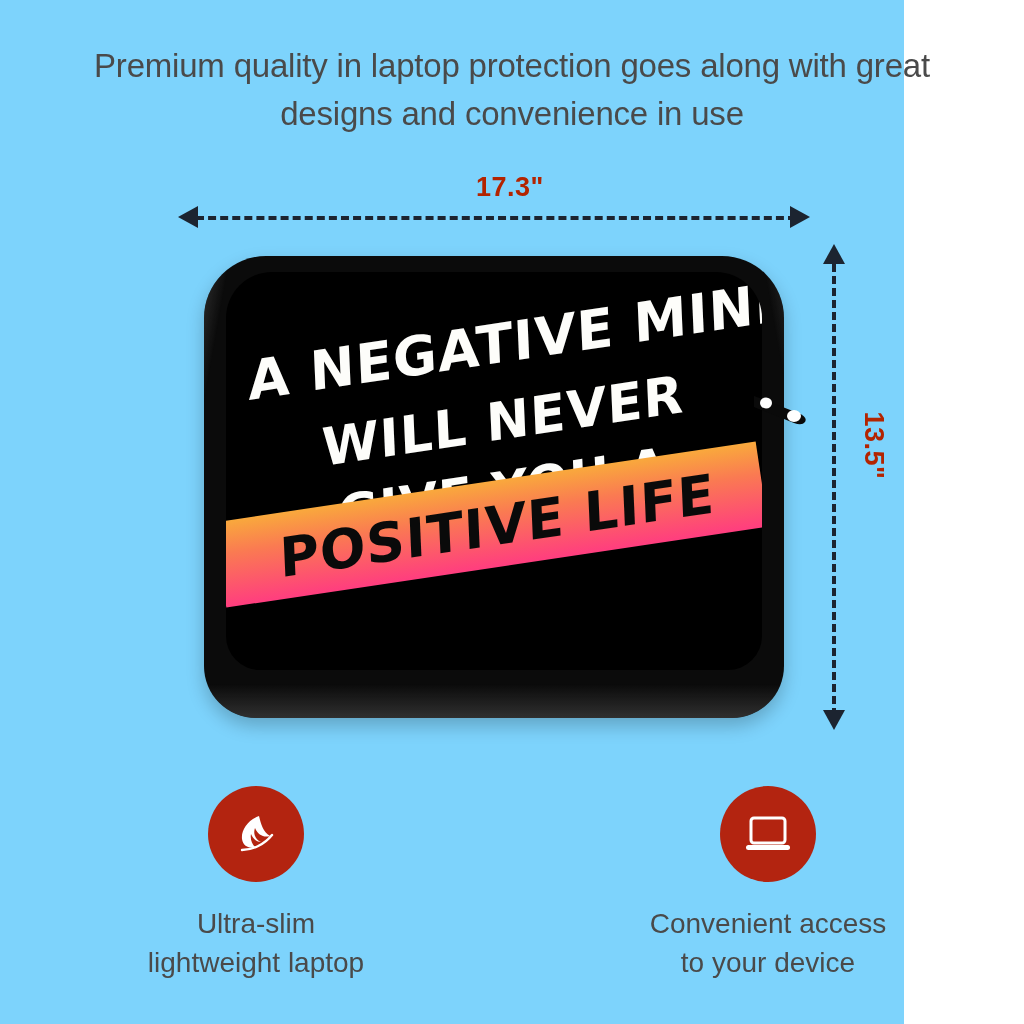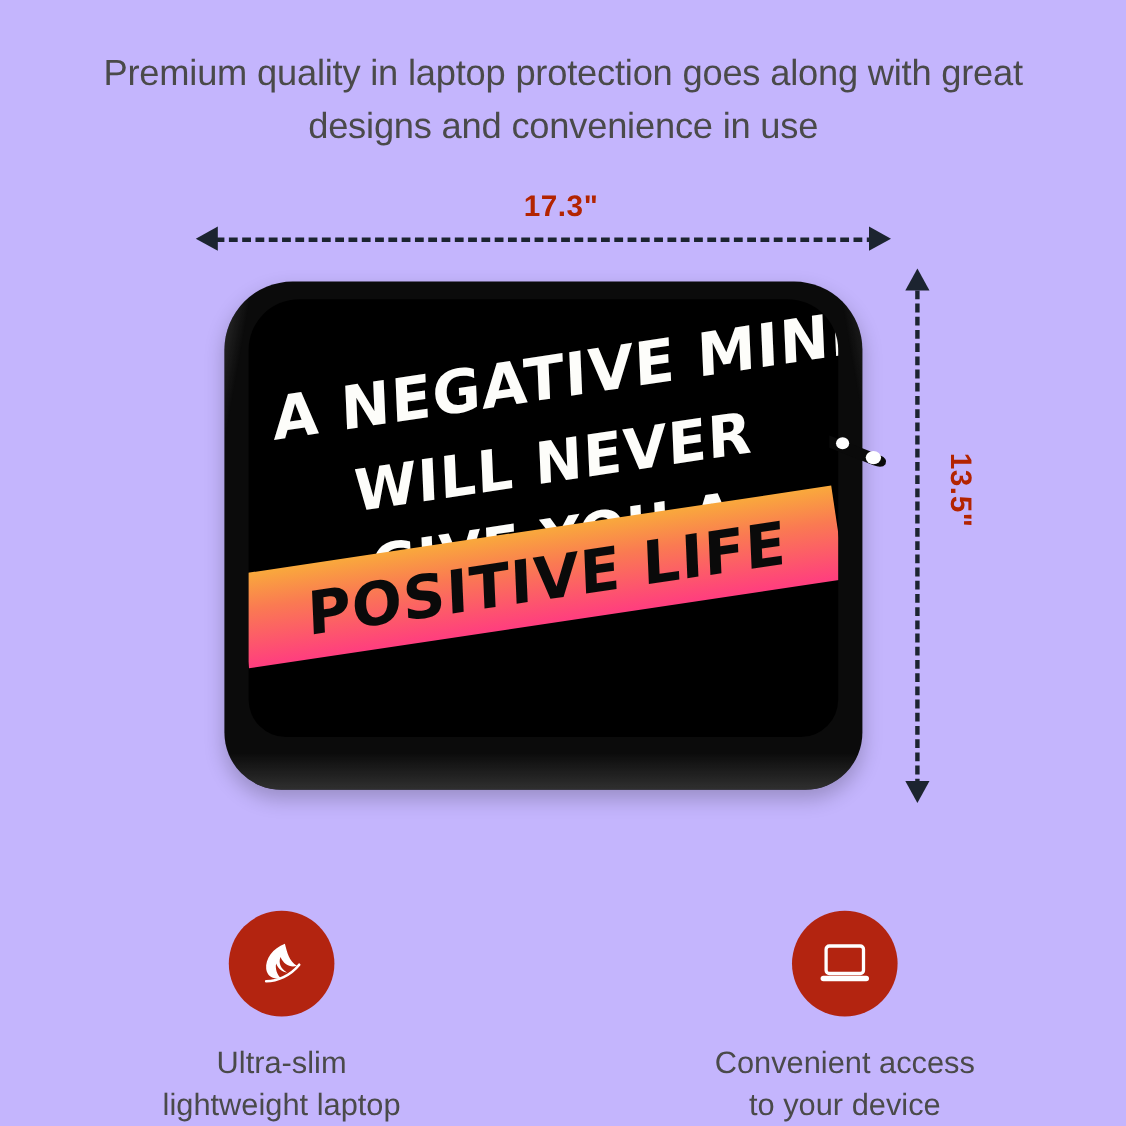--- a/index.html
+++ b/index.html
@@ -7,23 +7,23 @@
   html, body {
     width: 1024px;
     height: 1024px;
     background: #ffffff;
     font-family: "Liberation Sans", sans-serif;
     overflow: hidden;
   }
 
   #page {
     position: relative;
-    width: 1024px;
+    width: 904px;
     height: 1024px;
-    background: #c4b5fd;
+    background: #7dd3fc;
   }
 
   
   .headline {
     position: absolute;
     left: 50px;
     top: 42px;
     width: 924px;
     text-align: center;
     font-size: 33px;
@@ -231,21 +231,21 @@
     color: #0a0a0a;
     white-space: nowrap;
     letter-spacing: 1px;
     transform: skewX(-6deg);
   }
 
   
   .features {
     position: absolute;
     left: 0;
-    top: 828px;
+    top: 786px;
     width: 1024px;
     display: flex;
   }
   .feature {
     flex: 1 1 0;
     display: flex;
     flex-direction: column;
     align-items: center;
   }
   .feature-icon {

